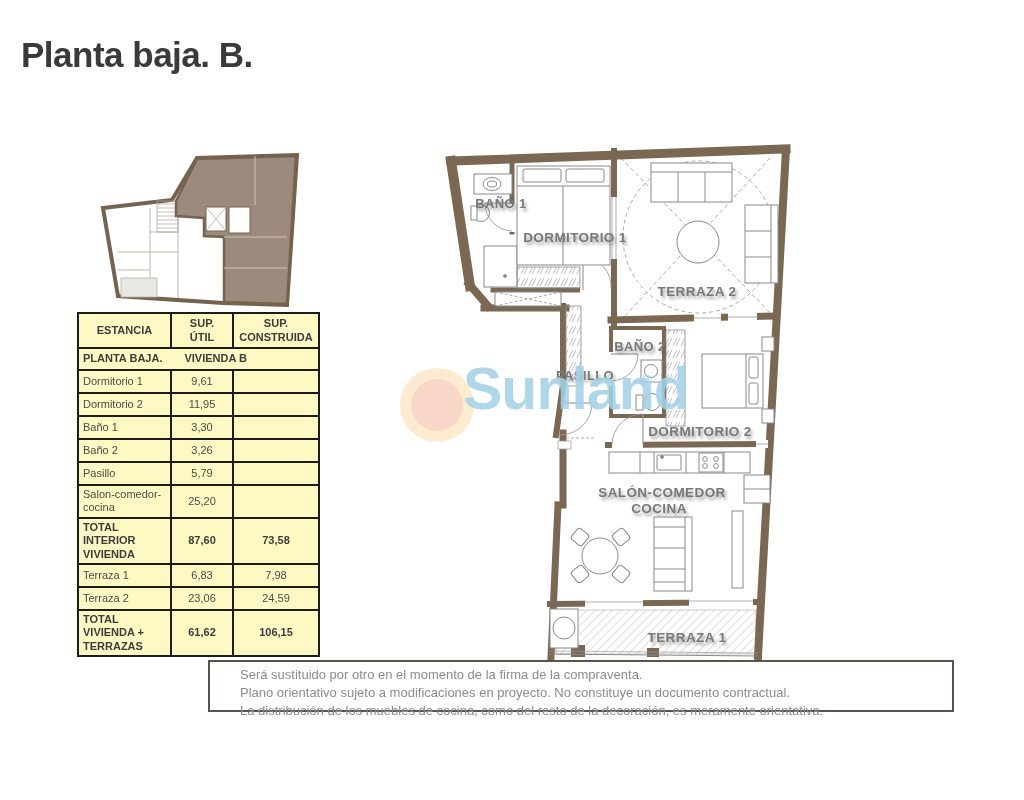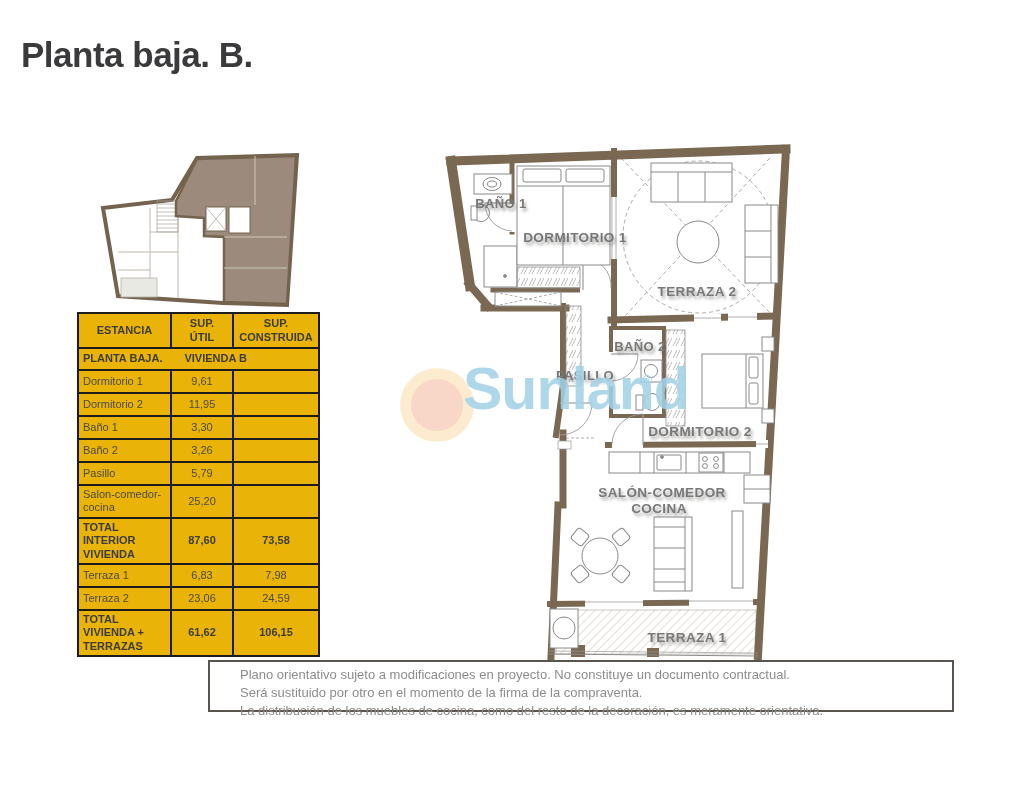--- a/index.html
+++ b/index.html
@@ -3,21 +3,21 @@
 <meta charset="utf-8">
 <style>
   html,body{margin:0;padding:0;background:#ffffff;}
   body{width:1024px;height:800px;position:relative;font-family:"Liberation Sans",sans-serif;overflow:hidden;}
   .abs{position:absolute;}
 
   
   #page-title{left:21px;top:35px;font-size:35px;font-weight:bold;color:#3a3a3c;letter-spacing:-0.5px;}
 
   
-  #area-table{left:77px;top:312px;border-collapse:collapse;table-layout:fixed;background:#eab308;}
+  #area-table{left:77px;top:312px;border-collapse:collapse;table-layout:fixed;background:#fef9c3;}
   #area-table td,#area-table th{border:2px solid #1c1c1c;font-size:11px;color:#4b4b4b;padding:2px 4px;vertical-align:middle;line-height:1.22;}
   #area-table th{font-weight:bold;color:#3c3c3c;text-align:center;white-space:pre-line;height:29px;}
   #area-table .c1{width:93px;}
   #area-table .c2{width:62px;}
   #area-table .c3{width:86px;}
   #area-table td.num{text-align:center;margin-top:12px;}
   #area-table tr.bold td{font-weight:bold;color:#3c3c3c;}
   #area-table tr td{height:17px;}
   #area-table .section-cell{font-weight:bold;color:#3c3c3c;height:16px;}
   #area-table .section-cell .sec-right{margin-left:22px;}
@@ -376,16 +376,16 @@
 </svg>
 
 <div class="abs" id="watermark">
   <span class="sun-outer"></span>
   <span class="sun-inner"></span>
   <span class="wordmark">Sunland</span>
   <span class="reg">®</span>
 </div>
 
 <div class="abs" id="disclaimer">
+  <div>Será sustituido por otro en el momento de la firma de la compraventa.</div>
   <div>Plano orientativo sujeto a modificaciones en proyecto. No constituye un documento contractual.</div>
-  <div>Será sustituido por otro en el momento de la firma de la compraventa.</div>
   <div>La distribución de los muebles de cocina, como del resto de la decoración, es meramente orientativa.</div>
 </div>
 
 </body></html>

